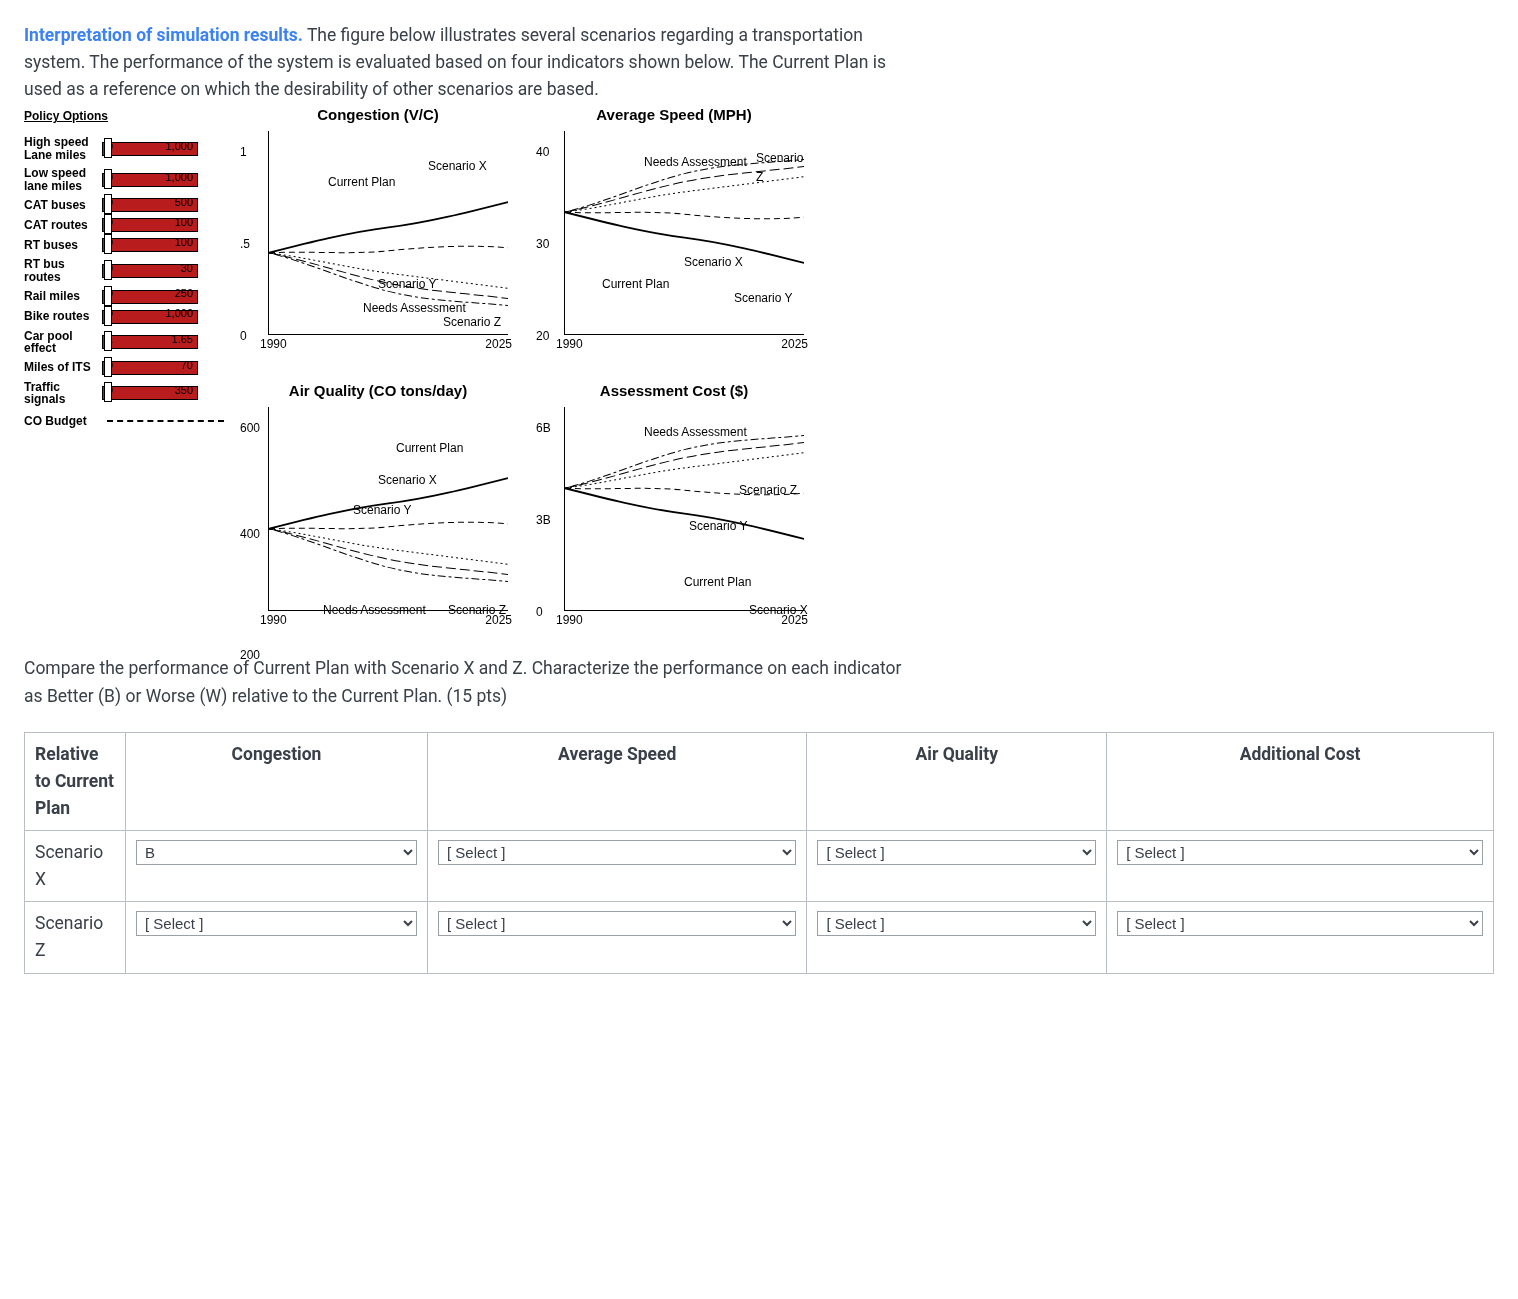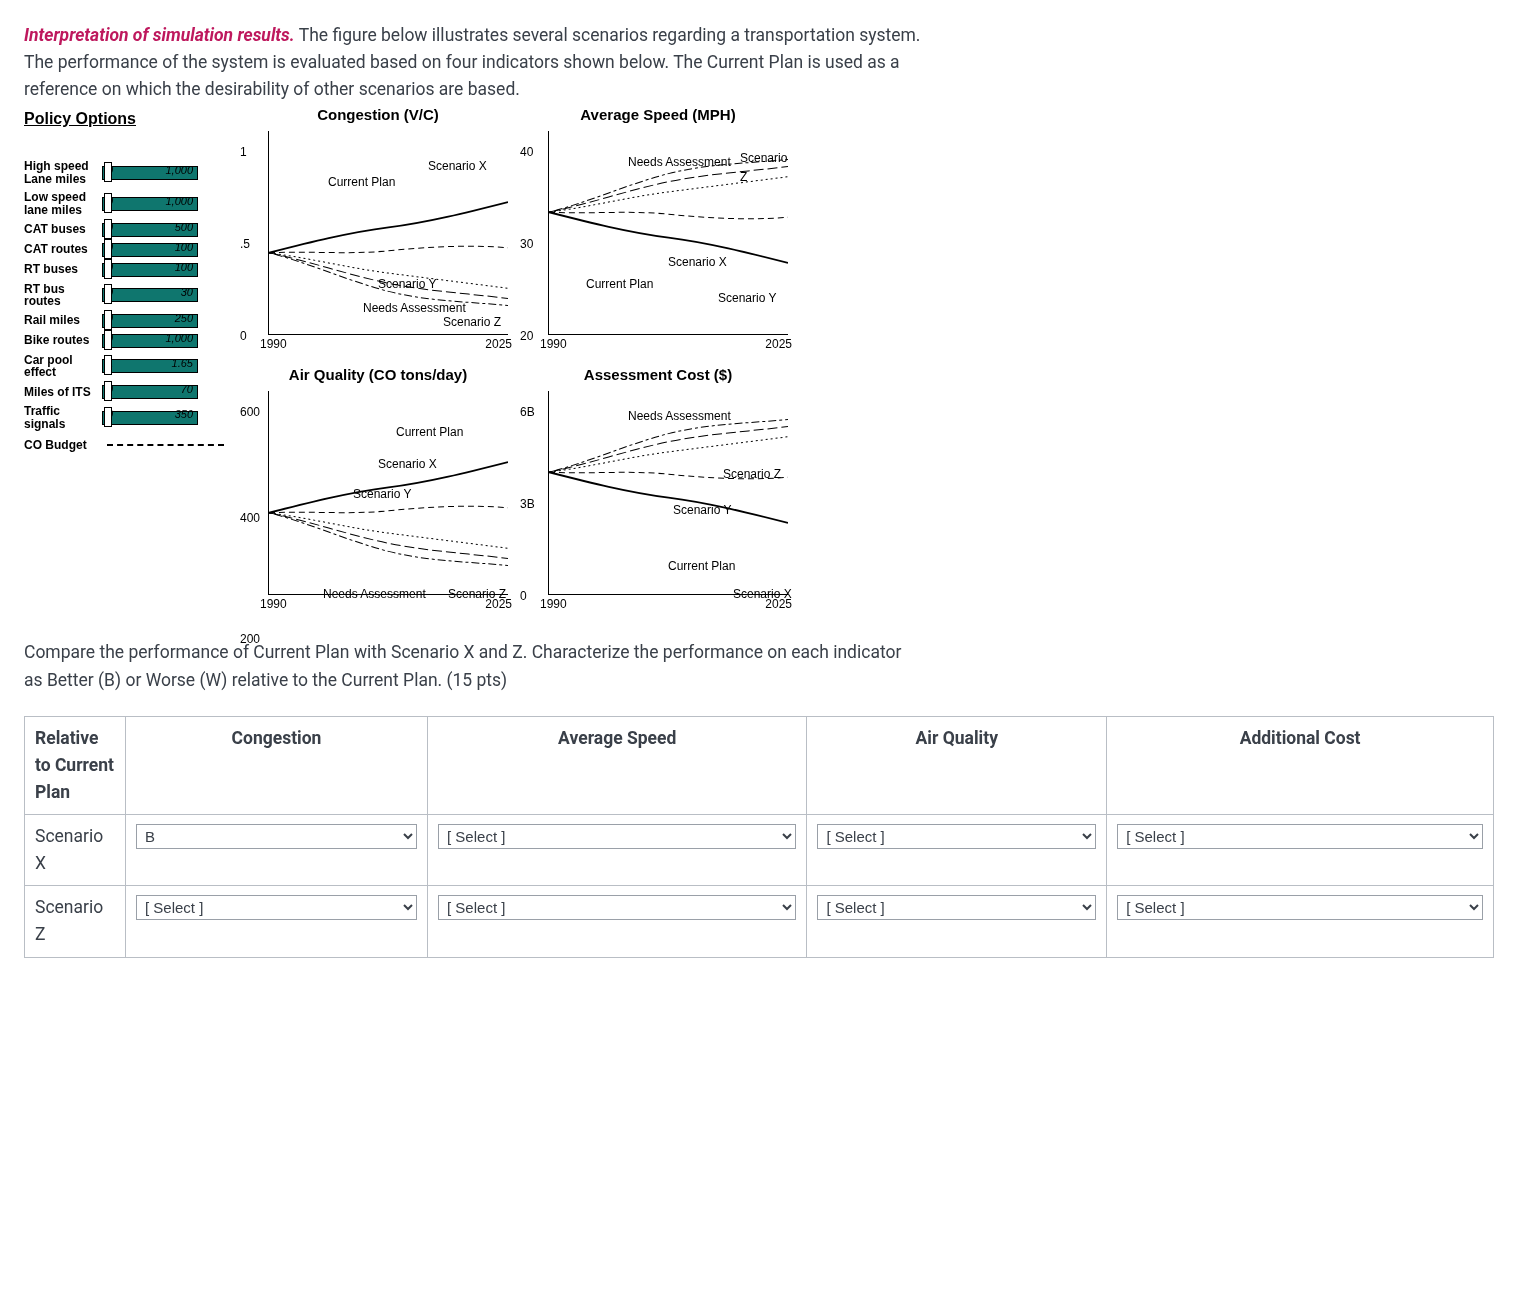--- a/index.html
+++ b/index.html
@@ -5,59 +5,58 @@
   body {
     font-family: "Segoe UI", Roboto, Helvetica, Arial, sans-serif;
     font-size: 17.5px;
     color: #3a4049;
     margin: 0;
     padding: 22px 24px;
     width: 1518px;
     box-sizing: border-box;
     line-height: 1.55;
   }
-  .intro strong { color: #be185d; font-style: italic; }
+  .intro strong { color: #3b82f6; }
   .intro { max-width: 900px; }
   .diagram {
     display: flex;
     gap: 14px;
     margin-top: 4px;
     margin-bottom: 12px;
   }
   .policy {
     width: 200px;
     font-size: 12px;
     font-family: Arial, sans-serif;
     color: #000;
   }
-  .policy-title { font-weight: bold; text-decoration: underline; margin-bottom: 28px; font-size: 16px; }
+  .policy-title { font-weight: bold; text-decoration: underline; margin-bottom: 10px; font-size: 12px; }
   .policy-row { display: flex; align-items: center; margin-bottom: 6px; }
   .policy-label { width: 78px; font-weight: bold; line-height: 1.05; }
   .slider {
     width: 96px; height: 14px;
     border: 1px solid #000;
-    background: #0f766e;
+    background: #b91c1c;
     position: relative;
     display: flex; justify-content: space-between;
     font-size: 11px;
     padding: 0 4px;
     align-items: flex-end;
     box-sizing: border-box;
-    font-style: italic;
   }
   .slider::before {
     content:"";
     position:absolute; left:1px; top:-5px;
     width:6px; height:18px;
     background:#fff; border:1px solid #000;
   }
   .co-row { display:flex; align-items:center; gap:20px; font-weight:bold; font-size:12px; margin-top:4px;}
   .dashes { flex:1; border-top:2px dashed #000; }
 
-  .charts { display:grid; grid-template-columns: 280px 280px; grid-template-rows: 260px 260px; gap:0; }
+  .charts { display:grid; grid-template-columns: 280px 280px; grid-template-rows: 260px 260px; gap:16px; }
   .chart {
     position:relative;
     font-family: Arial, sans-serif;
     font-size:12px;
     color:#000;
   }
   .chart-title { position:absolute; top:-4px; left:0; right:0; text-align:center; font-weight:bold; font-size:15px; }
   .axes {
     position:absolute; left:30px; right:10px; top:24px; bottom:32px;
     border-left:1px solid #000; border-bottom:1px solid #000;

